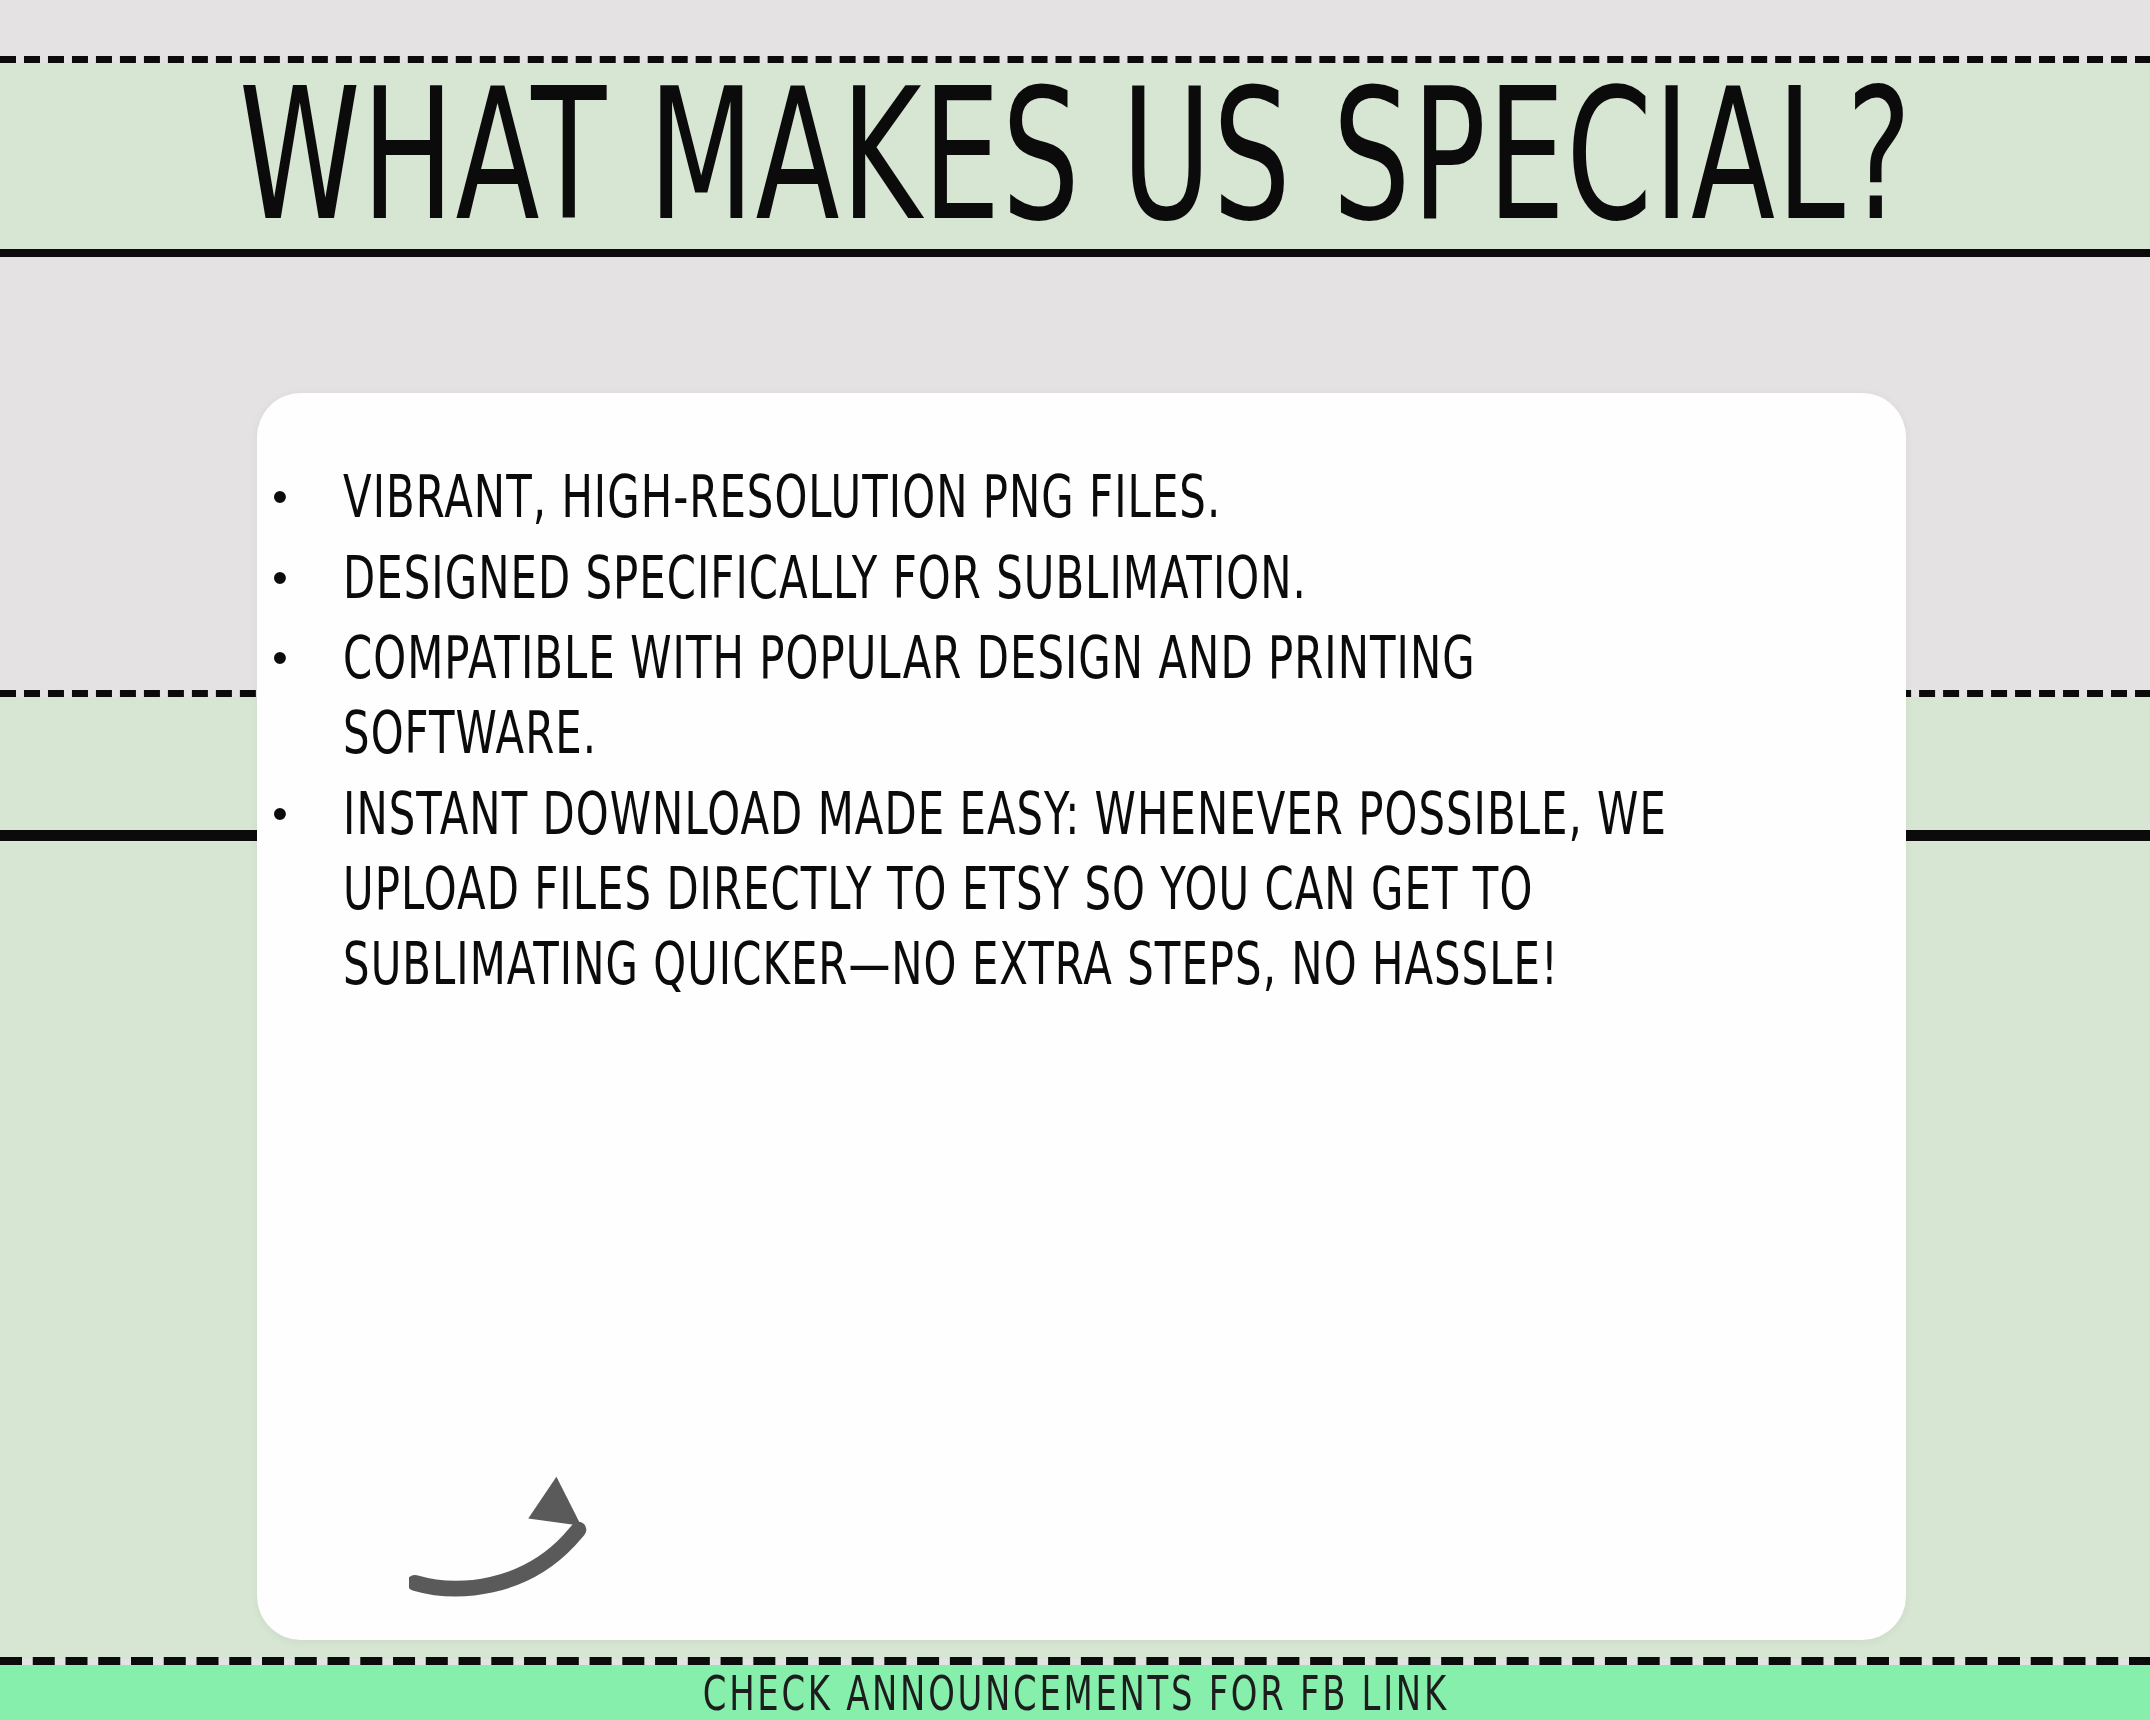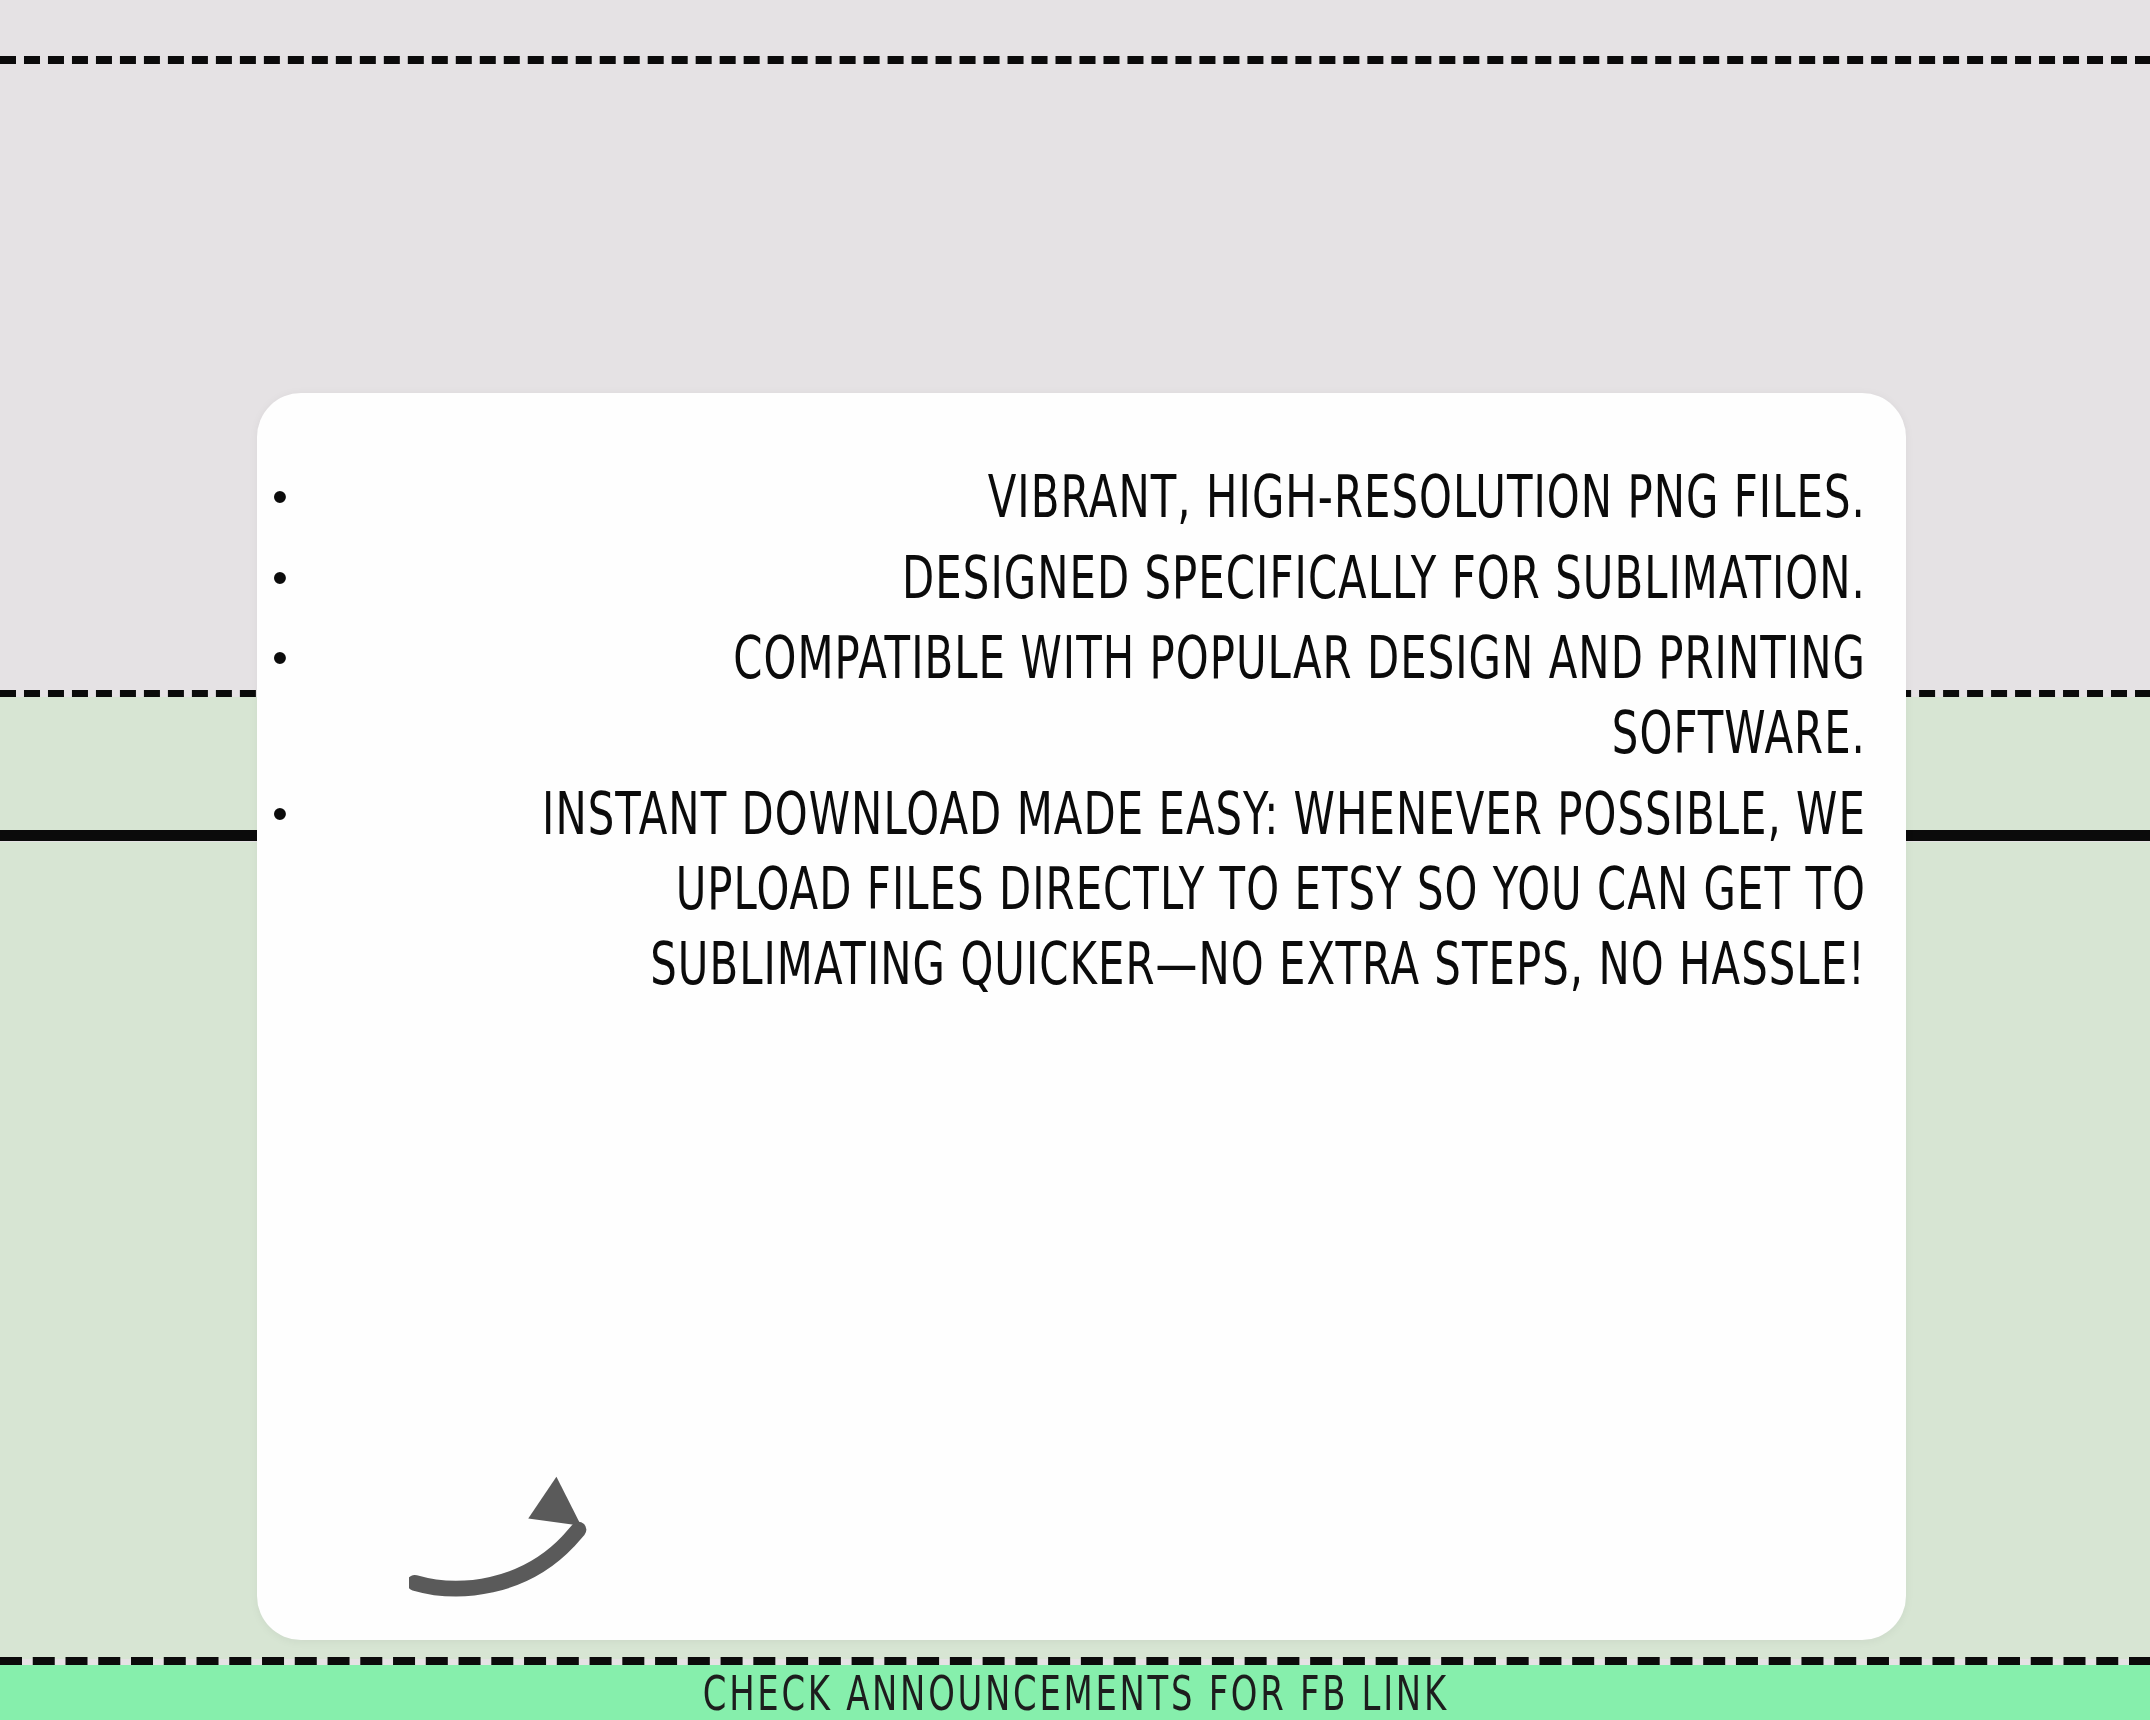--- a/index.html
+++ b/index.html
@@ -136,21 +136,21 @@
   .bullet-dot {
     width: 46px;
     flex: 0 0 46px;
     text-align: center;
     font-size: 44px;
     line-height: 75px;
     color: #0b0b0b;
   }
   .bullet-body {
     flex: 1 1 auto;
-    text-align: right;
+    text-align: left;
   }
   .bline {
     font-family: "DejaVu Sans", sans-serif;
     font-size: 44px;
     letter-spacing: 1.1px;
     line-height: 75px;
     color: #0b0b0b;
     transform: scaleY(1.34) scaleX(0.95);
     transform-origin: center;
     white-space: nowrap;
@@ -240,20 +240,25 @@
 </style>
 </head>
 <body>
 
 <div id="canvas">
 
   <div class="bg-base"></div>
 
   <div class="dash-rule top-dash"></div>
 
+  <div class="title-band">
+    <div class="title-band-inner">
+      <div class="title-text">WHAT MAKES US SPECIAL?</div>
+    </div>
+  </div>
 
   <div class="dash-rule mid-dash"></div>
 
   <div class="mid-band"></div>
   <div class="mid-band-lower"></div>
 
   <div class="dash-rule low-dash thick"></div>
 
   <div class="brush b1"></div>
   <div class="brush b2"></div>

